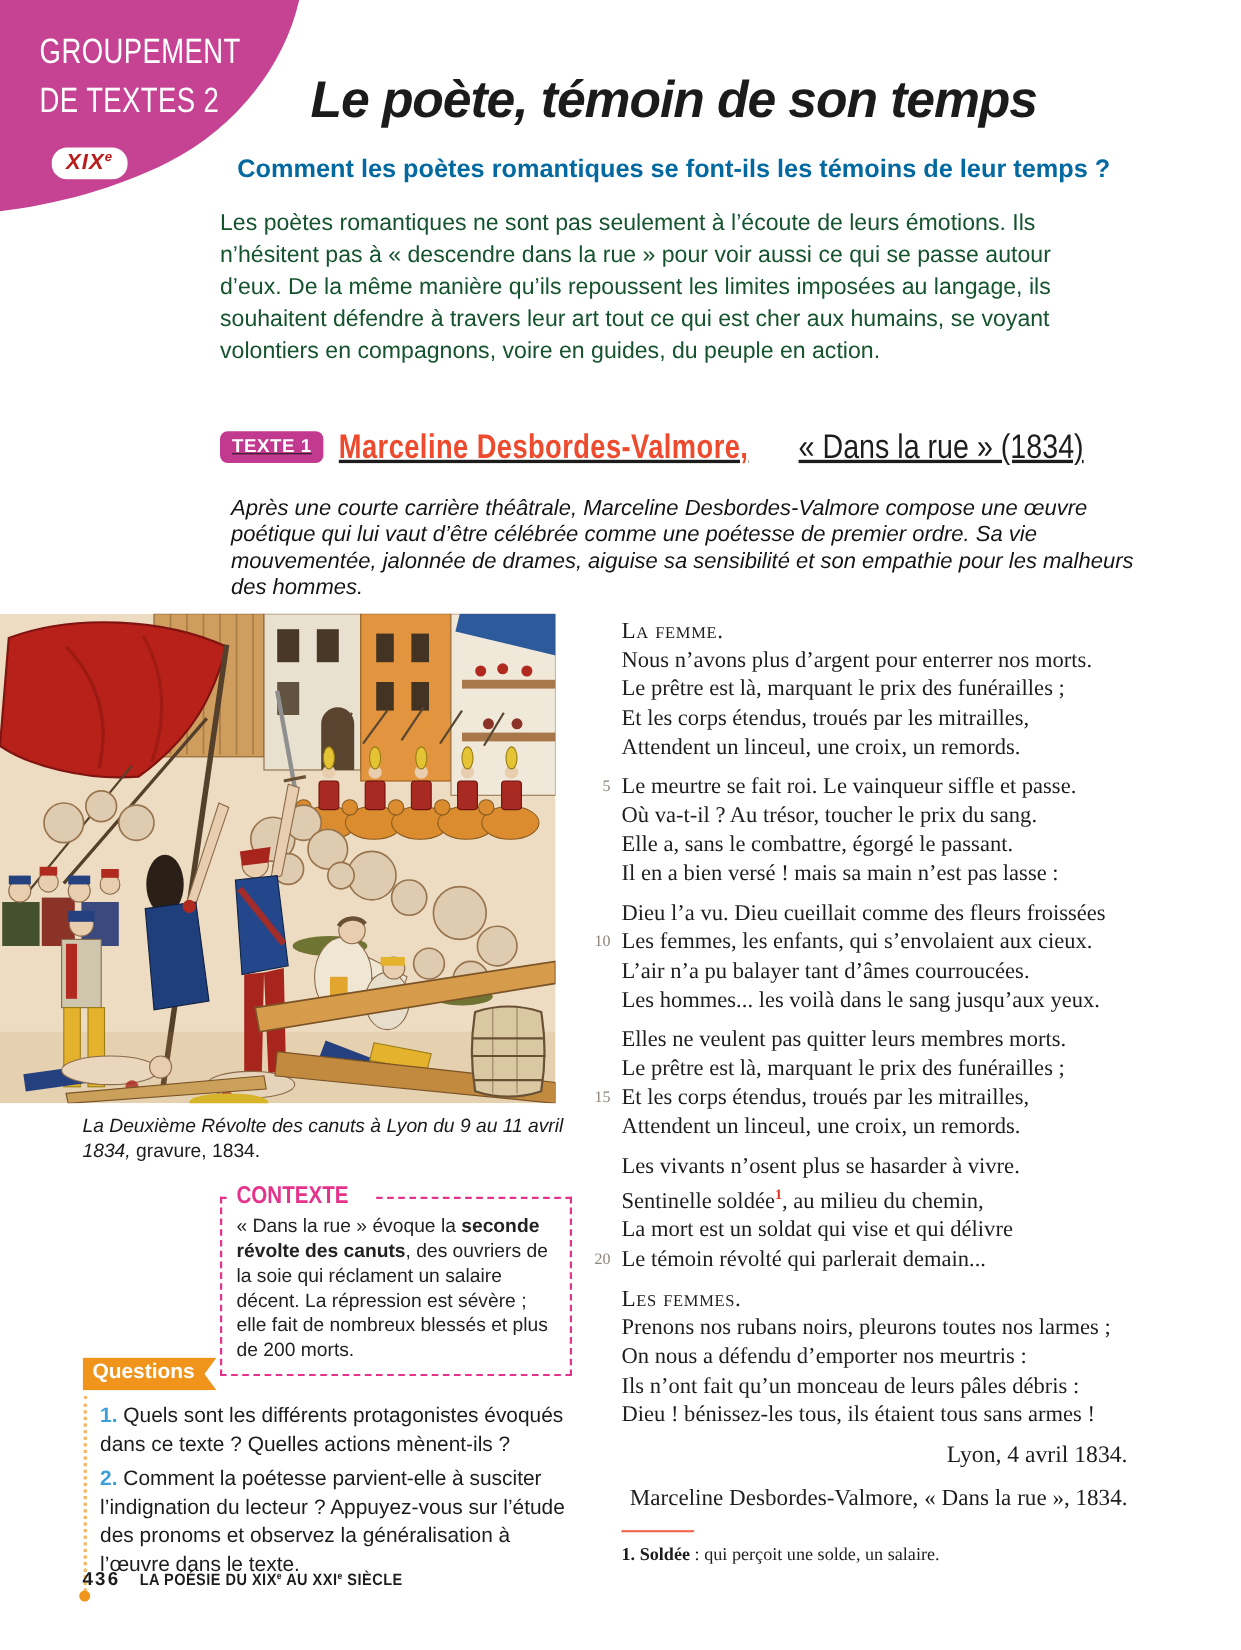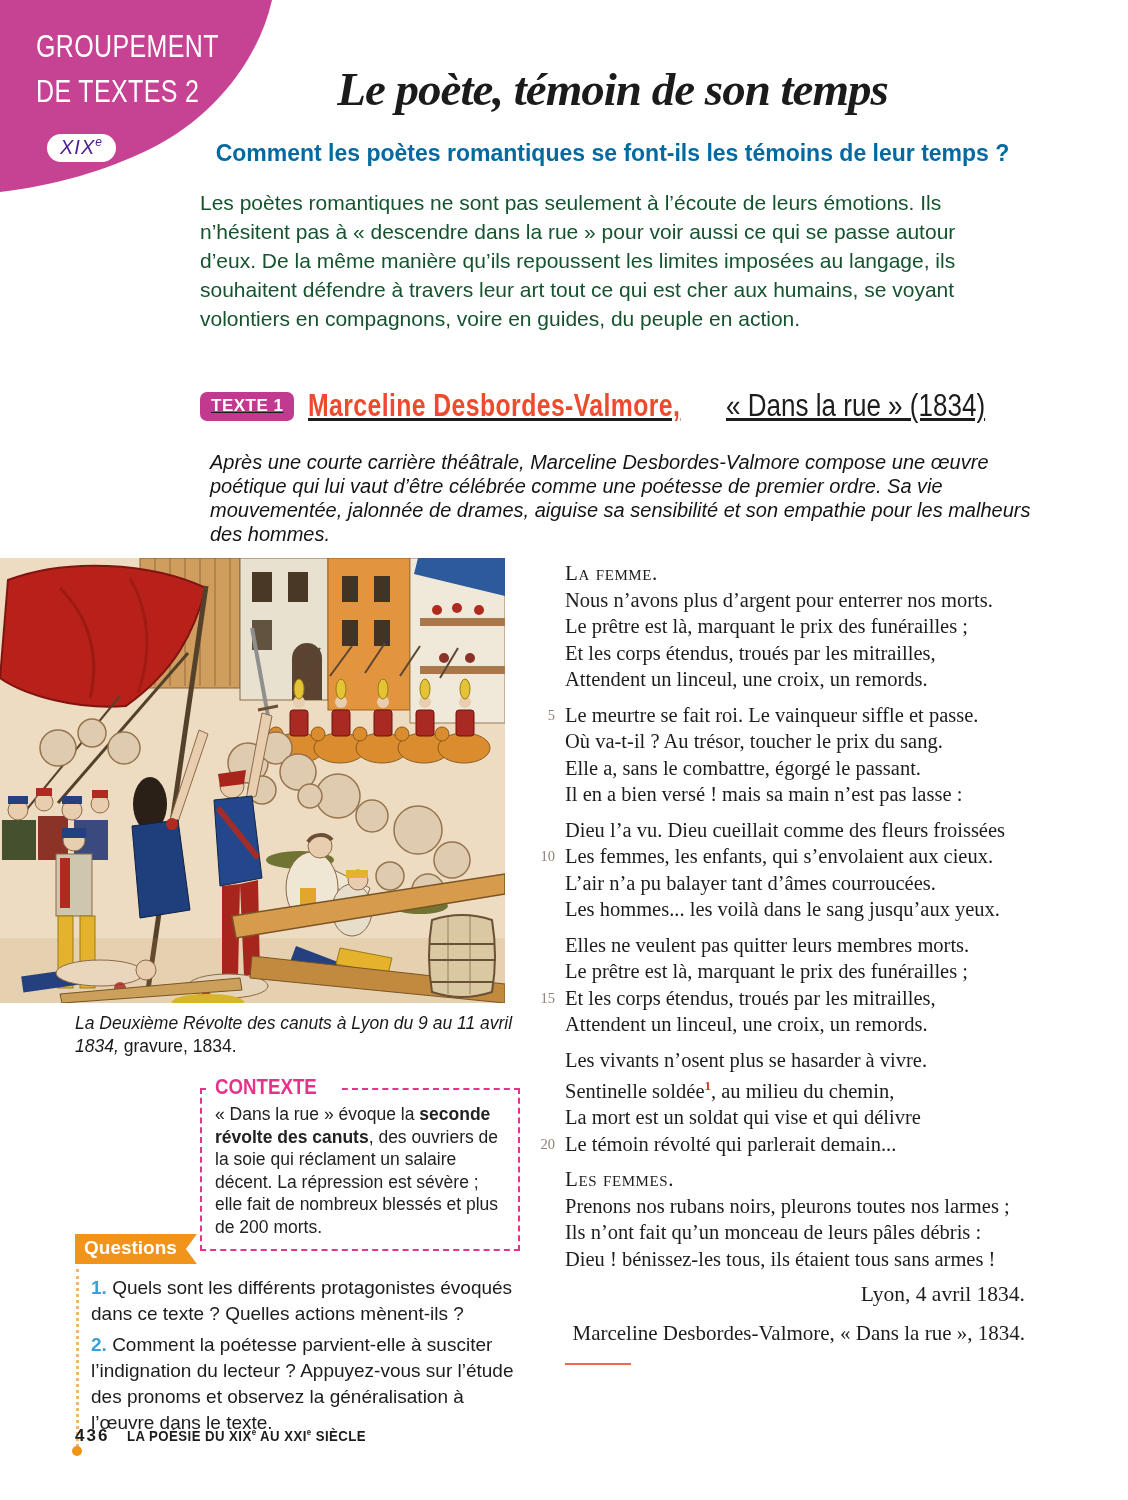--- a/index.html
+++ b/index.html
@@ -9,27 +9,27 @@
 
   .page { position:absolute; inset:0; width:1128px; height:1206px; background:#fff; }
 
   
   .blob-svg { position:absolute; left:0; top:0; }
   .groupement { position:absolute; left:36px; top:24px; color:#fff;
                 font-size:32px; line-height:45px; font-weight:400; letter-spacing:.5px;
                 transform:scaleX(.78); transform-origin:left top; white-space:nowrap; }
   .century-badge { position:absolute; left:44px; top:131px; background:#fff;
                    border:3px solid #c64292; border-radius:17px; padding:1px 13px 3px;
-                   font-weight:400; font-size:20px; color:#4c1d95; letter-spacing:1px;
+                   font-weight:700; font-size:20px; color:#b91c1c; letter-spacing:1px;
                    font-style:italic; }
   .century-badge sup { font-size:12px; }
 
   
   .main-title { position:absolute; left:200px; top:62px; width:825px; text-align:center;
-                font-family:Liberation Serif, serif; font-style:italic; font-weight:bold;
+                font-family:Liberation Sans, sans-serif; font-style:italic; font-weight:bold;
                 font-size:47px; color:#1b1b1b; letter-spacing:-1px; }
   .subtitle { position:absolute; left:200px; top:140px; width:825px; text-align:center;
               color:#0369a1; font-weight:700; font-size:23px; }
 
   .intro { position:absolute; left:200px; top:188px; width:795px;
            font-size:21px; line-height:29px; color:#14532d; }
 
   
   .texte1-row { position:absolute; left:200px; top:388px; display:flex; align-items:center; gap:14px;text-decoration:underline; }
   .texte1-badge { background:#c23a8f; color:#fff; font-weight:700; font-size:17px;
@@ -397,31 +397,36 @@
     </div>
 
     <div class="stanza">
       <div class="pspeaker">Les femmes.</div>
       <div class="pline">
           <span class="lnum"></span>
           <span class="ptext">Prenons nos rubans noirs, pleurons toutes nos larmes ;</span>
         </div>
       <div class="pline">
           <span class="lnum"></span>
+          <span class="ptext">On nous a défendu d’emporter nos meurtris :</span>
+        </div>
+      <div class="pline">
+          <span class="lnum"></span>
           <span class="ptext">Ils n’ont fait qu’un monceau de leurs pâles débris :</span>
         </div>
       <div class="pline">
           <span class="lnum"></span>
           <span class="ptext">Dieu ! bénissez-les tous, ils étaient tous sans armes !</span>
         </div>
     </div>
 
     <div class="poem-date">Lyon, 4 avril 1834.</div>
     <div class="attribution">Marceline Desbordes-Valmore, « Dans la rue », 1834.</div>
     <div class="fn-rule"></div>
+    <p class="footnote"><span class="fn-b">1. Soldée</span><span> : qui perçoit une solde, un salaire.</span></p>
   </div>
 
   <div class="footer">
     <span class="page-number">436</span>
     <span class="chapter"><span>LA POÉSIE DU XIX</span><sup>e</sup><span> AU XXI</span><sup>e</sup><span> SIÈCLE</span></span>
   </div>
 
 </div>
 
 </body></html>

